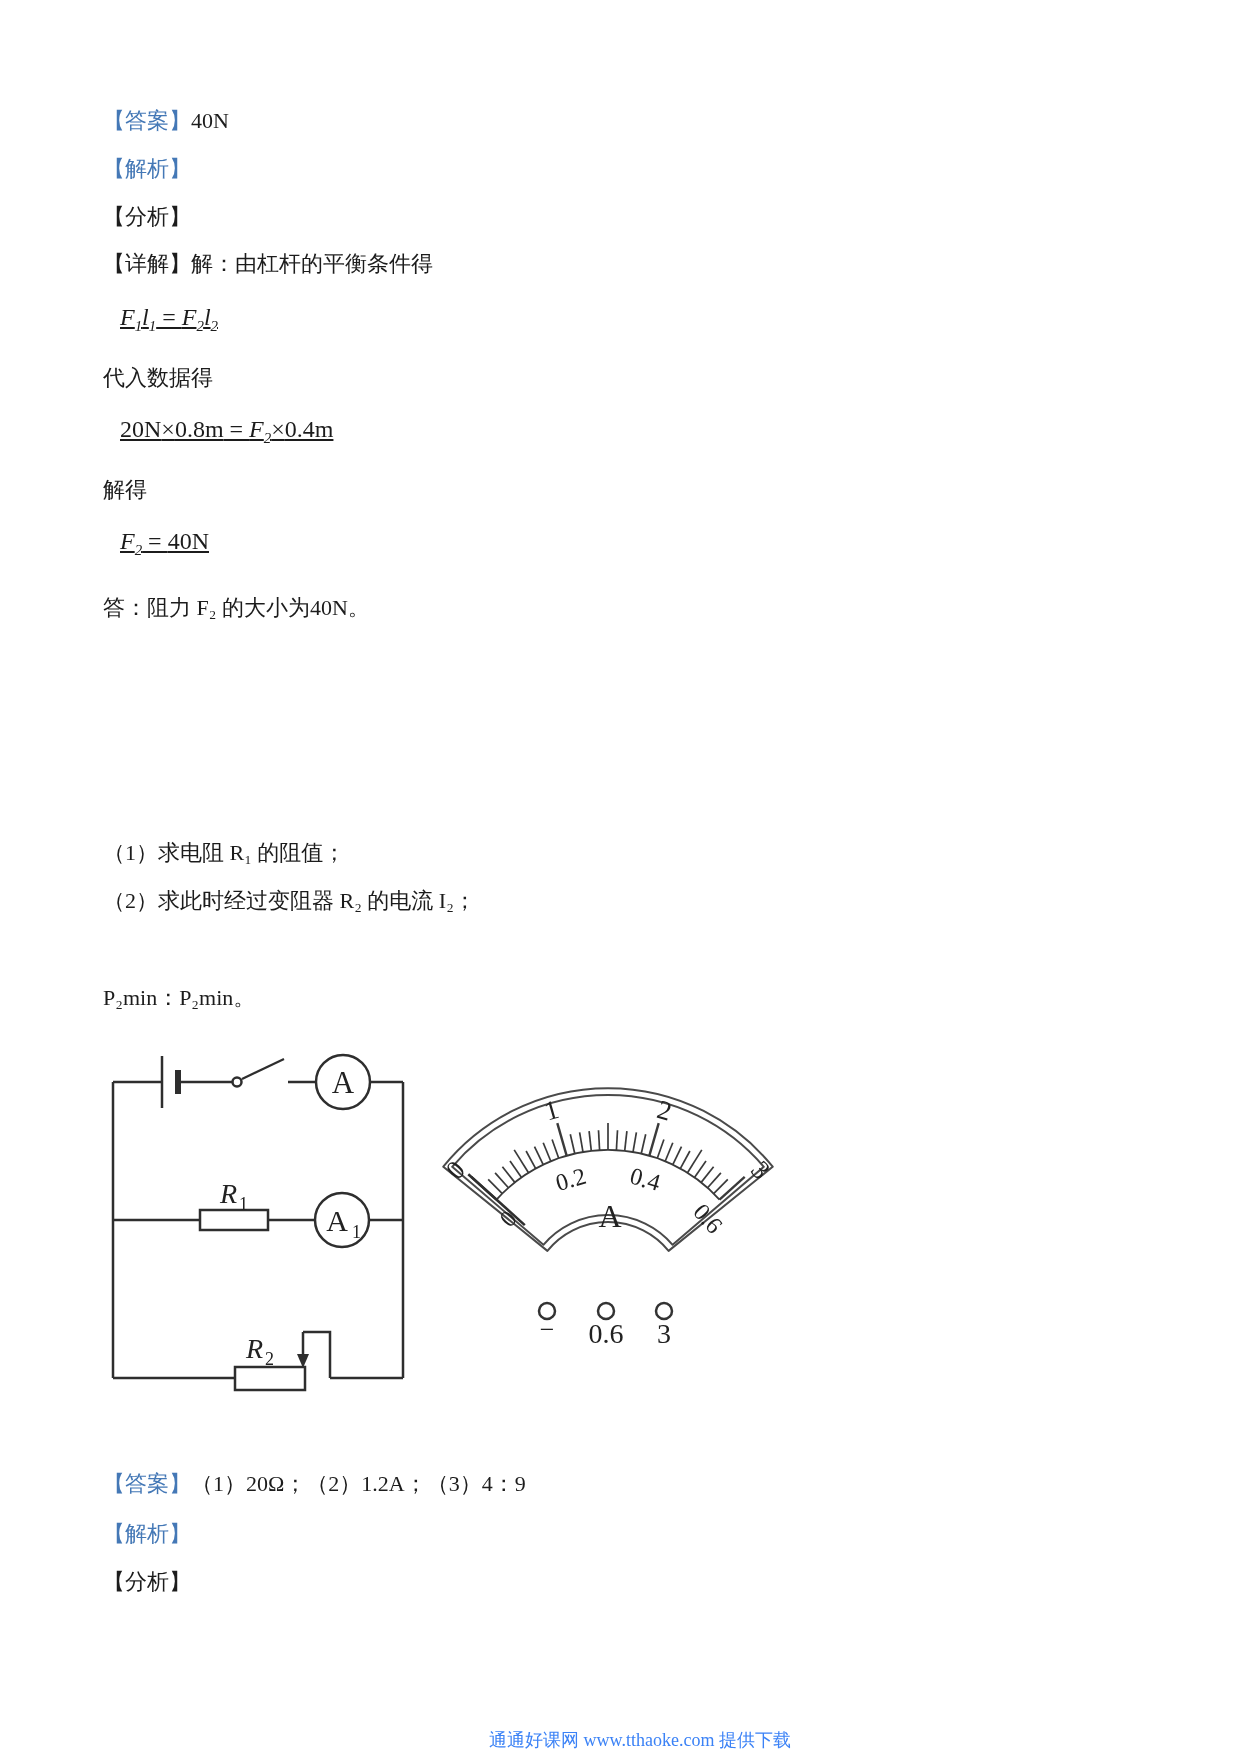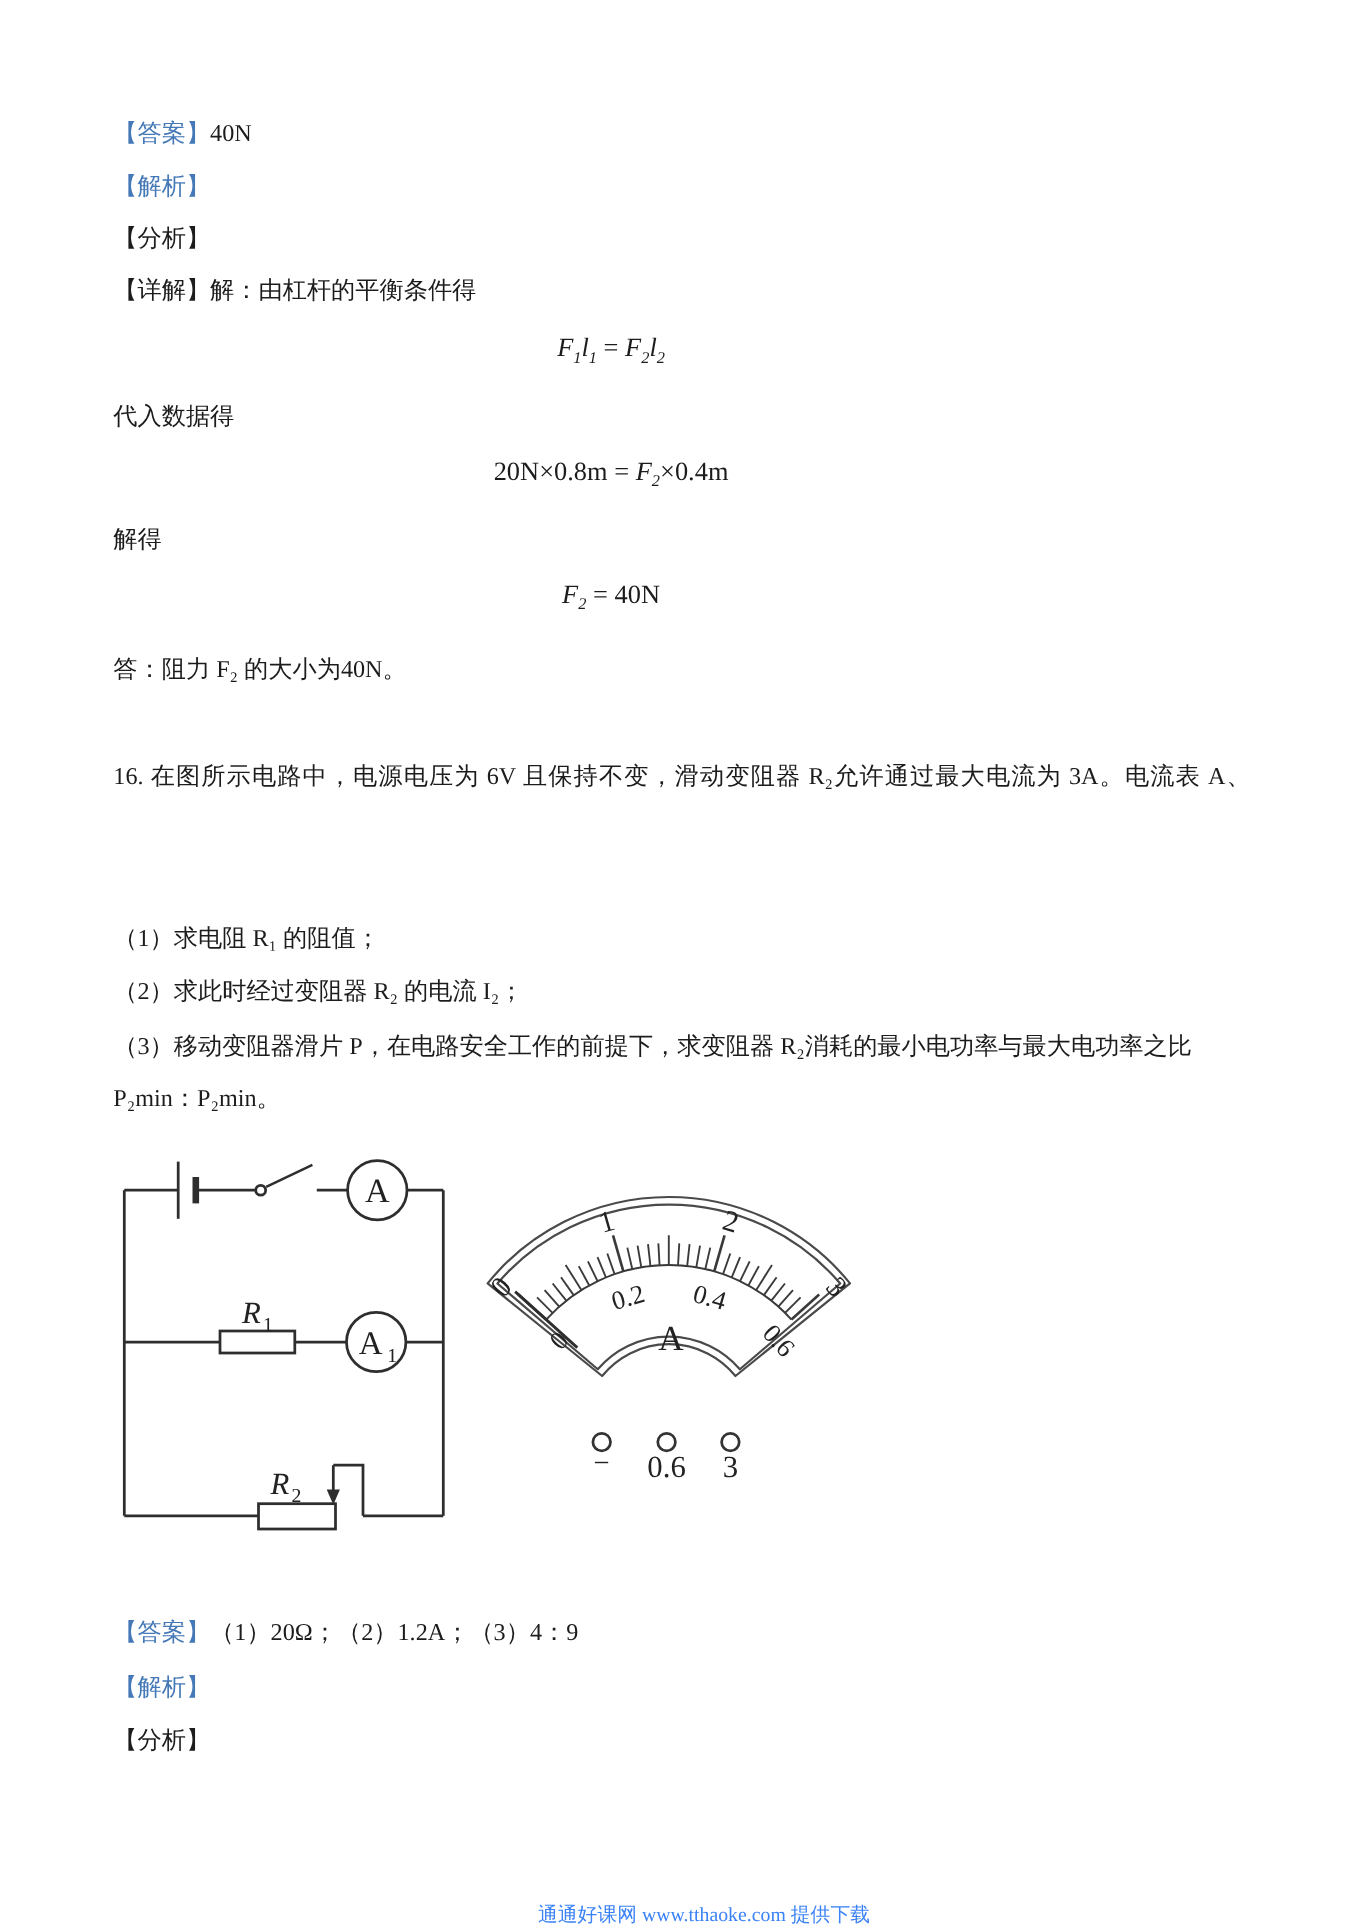--- a/index.html
+++ b/index.html
@@ -9,22 +9,22 @@
     font-family:"Liberation Serif","DejaVu Serif",serif;
     color:#1c1c1c;
   }
   .line {
     position:absolute; left:103px; width:1034px;
     font-size:22px; line-height:30px; white-space:nowrap;
   }
   .just { white-space:normal; text-align:justify; text-align-last:justify; }
   .blue { color:#4478b6; }
   .formula {
-    position:absolute; left:103px; width:905px; text-align:center;
-    font-size:24px; white-space:nowrap;
+    position:absolute; left:120px; width:905px; 
+    font-size:24px; white-space:nowrap;text-decoration:underline;
   }
   .formula i, i.var { font-style:italic; }
   sub { font-size:0.62em; line-height:0; }
   sub.it { font-style:italic; }
   .footer {
     position:absolute; top:1728px; left:0; width:100%;
     text-align:center; font-size:18px; color:#3b82f6; white-space:nowrap;padding-left:20px;
   }
   .fig { position:absolute; }
   svg text { font-family:"Liberation Serif","DejaVu Serif",serif; fill:#222; }
@@ -56,25 +56,23 @@
   <div class="line" style="top:363px">代入数据得</div>
 
   <div class="formula" style="top:416px"><span>20N</span><span>×</span><span>0.8m</span><span> = </span><i class="var">F</i><sub class="it">2</sub><span>×</span><span>0.4m</span></div>
 
   <div class="line" style="top:475px">解得</div>
 
   <div class="formula" style="top:528px"><i class="var">F</i><sub class="it">2</sub><span> = </span><span>40N</span></div>
 
   <div class="line" style="top:593px">答：阻力 F₂ 的大小为40N。</div>
 
-  <div class="line just" style="top:691px">16. 在图所示电路中，电源电压为 6V 且保持不变，滑动变阻器 R₂允许通过最大电流为 3A。电流表 A、</div>
 
   <div class="line" style="top:838px">（1）求电阻 R₁ 的阻值；</div>
   <div class="line" style="top:886px">（2）求此时经过变阻器 R₂ 的电流 I₂；</div>
-  <div class="line" style="top:936px">（3）移动变阻器滑片 P，在电路安全工作的前提下，求变阻器 R₂消耗的最小电功率与最大电功率之比</div>
   <div class="line" style="top:983px">P₂min：P₂min。</div>
 
   <svg class="fig" style="left:100px; top:1040px" width="320" height="370" viewBox="0 0 320 370">
     <g stroke="#2e2e2e" stroke-width="2.5" fill="none">
 
       <path d="M13 42 H61 M79 42 H132 M188 42 H216 M270 42 H303
                M13 180 H100 M168 180 H215 M269 180 H303
                M13 338 H135 M230 338 H303
                M13 42 V338 M303 42 V338
                M230 338 V292 H203 M203 292 V316"></path>

